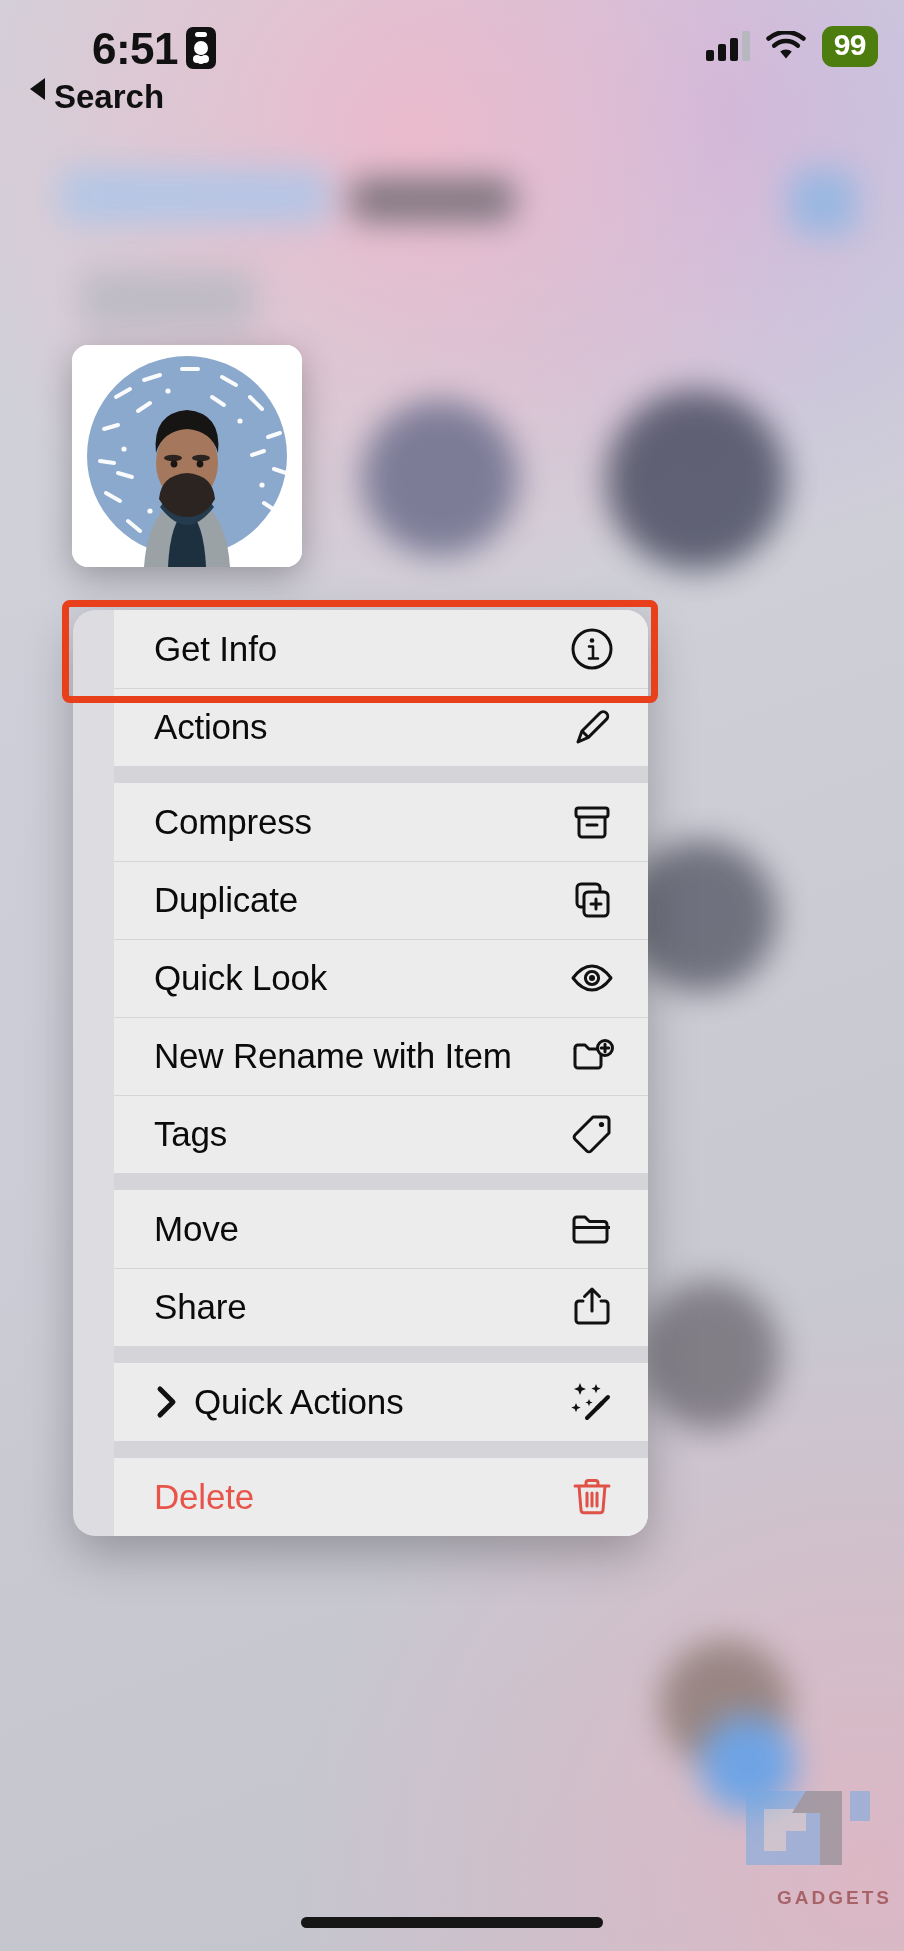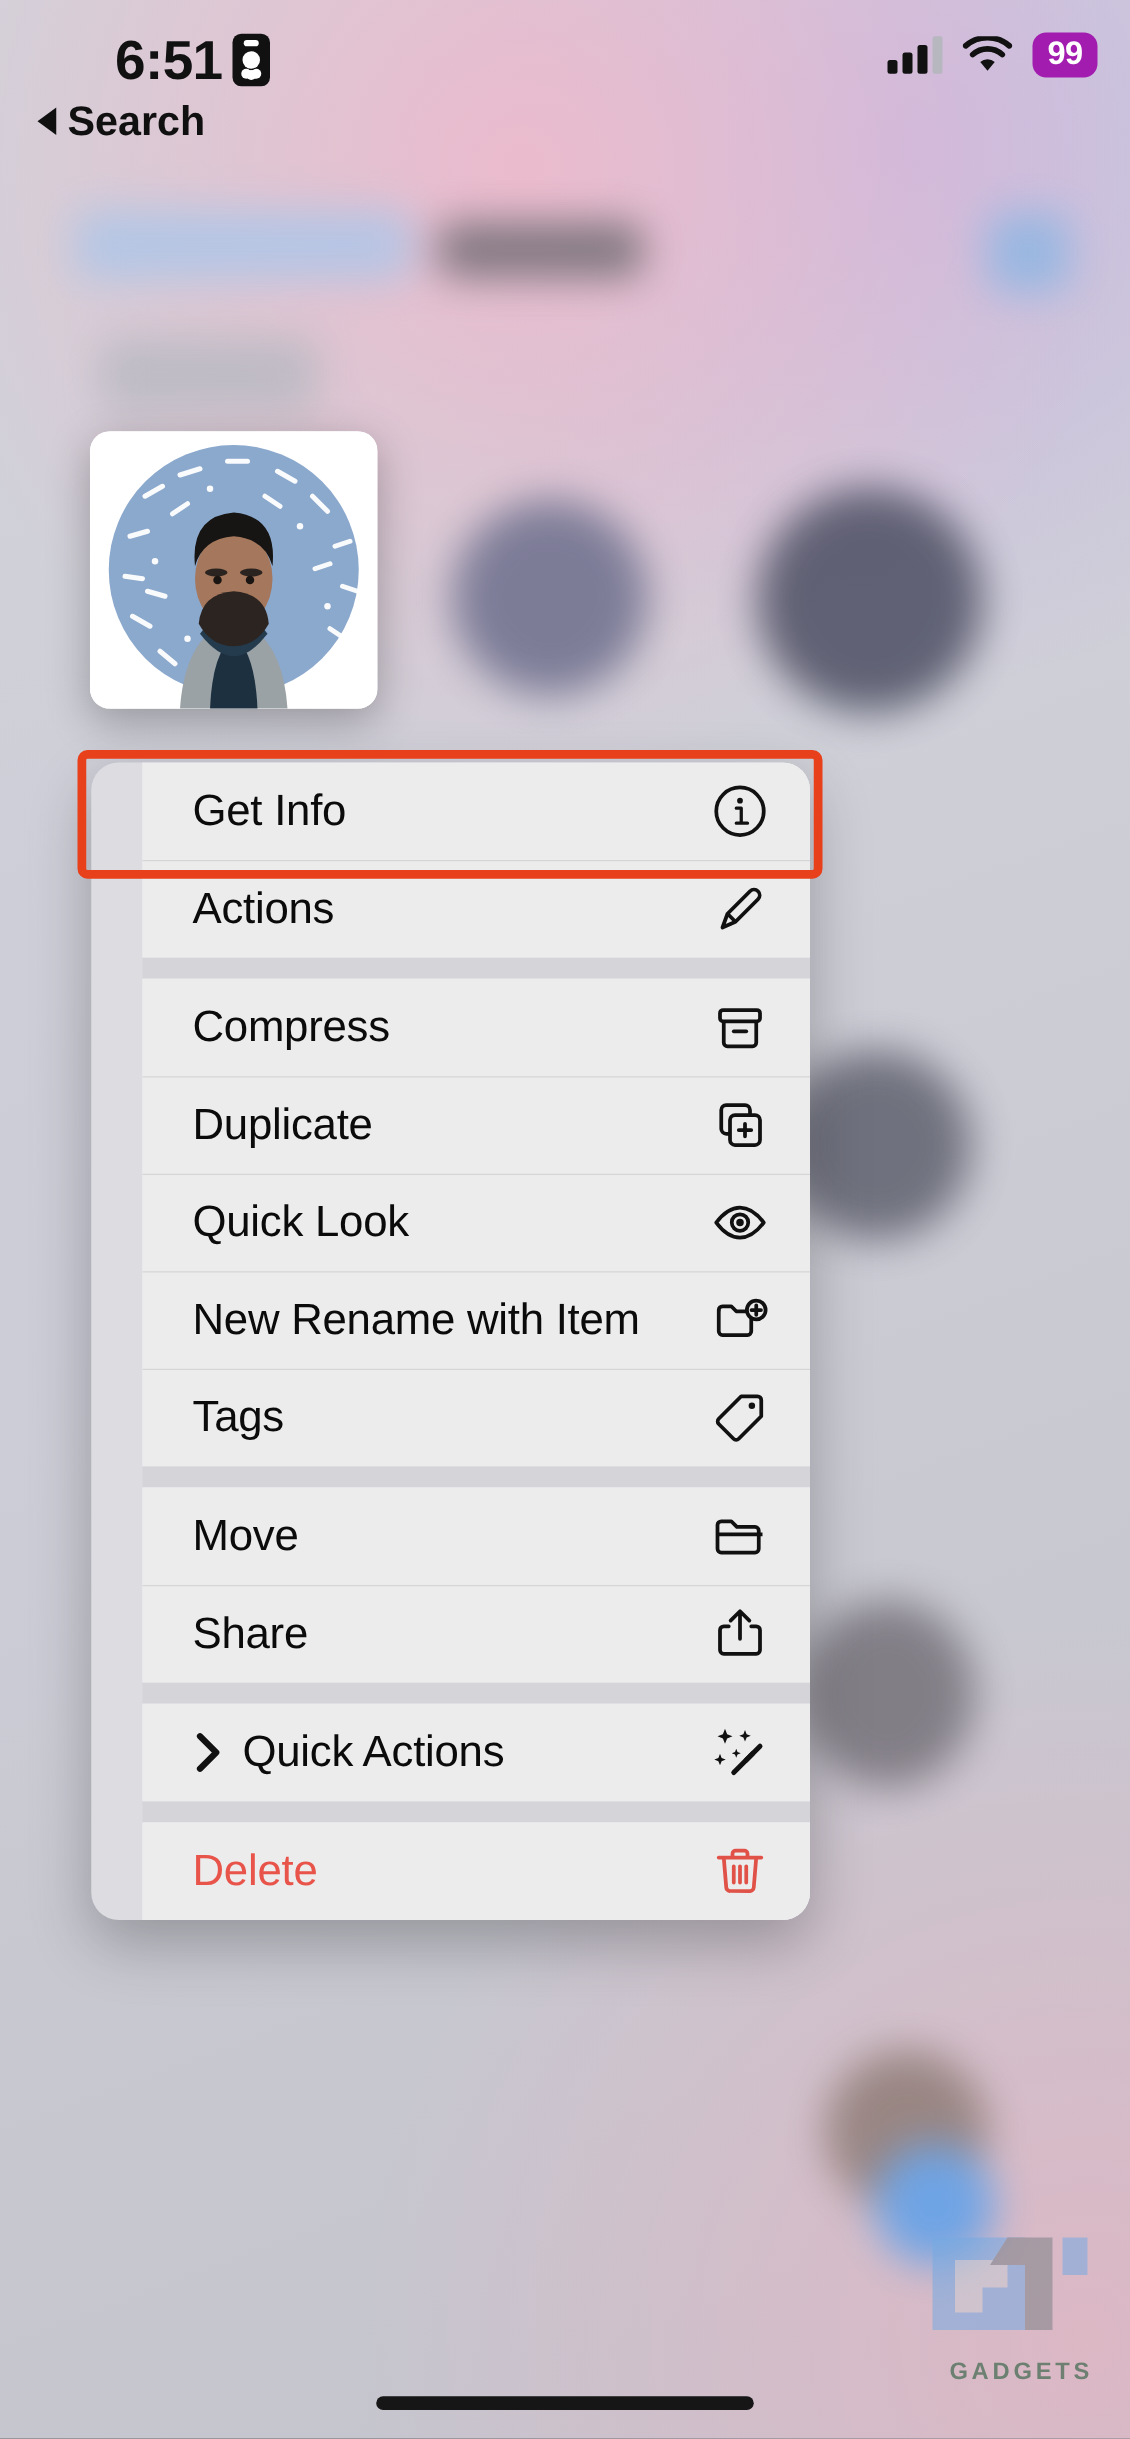--- a/index.html
+++ b/index.html
@@ -59,29 +59,29 @@
   }
   #status-right { position:absolute; right:26px; top:26px; display:flex; align-items:center; gap:16px;}
   #cell-signal { display:flex; align-items:flex-end; gap:4px; height:30px; }
   #cell-signal i { width:8px; background:#111; border-radius:2px; display:block;}
   #cell-signal i:nth-child(1){height:11px;}
   #cell-signal i:nth-child(2){height:17px;}
   #cell-signal i:nth-child(3){height:23px;}
   #cell-signal i:nth-child(4){height:30px; background:#b7b7bf;}
   #wifi-icon { position:relative; width:40px; height:30px; }
   #battery-badge {
-    background:#a21caf; color:#fff; border-radius:11px;
-    font-size:26px; font-weight:700; padding:2px 12px 4px;
+    background:#4d7c0f; color:#fff; border-radius:11px;
+    font-size:30px; font-weight:700; padding:2px 12px 4px;
     letter-spacing:-.5px; line-height:1.15;
   }
 
   
   #back-search {
     position:absolute; left:30px; top:78px; z-index:30;
-    display:flex; align-items:center; gap:9px;
+    display:flex; gap:9px;
     font-size:33px; font-weight:600; color:#101010;
   }
   #back-caret {
     width:0;height:0;
     border-top:11px solid transparent;
     border-bottom:11px solid transparent;
     border-right:15px solid #101010;
   }
 
   
@@ -136,21 +136,21 @@
     border:7px solid #e8401a;
     border-radius:8px;
     z-index:28;
     pointer-events:none;
   }
 
   
   #watermark { position:absolute; right:12px; bottom:42px; z-index:27; opacity:.55; }
   #wm-text {
     font-size:19px; font-weight:700; letter-spacing:3px;
-    color:#14532d; text-align:center; margin-top:6px;
+    color:#7f1d1d; text-align:right; margin-top:6px;
   }
 
   
   #home-indicator {
     position:absolute; left:50%; transform:translateX(-50%);
     bottom:23px; width:302px; height:11px;
     border-radius:6px; background:#161616; z-index:30;
   }
 </style>
 </head>

